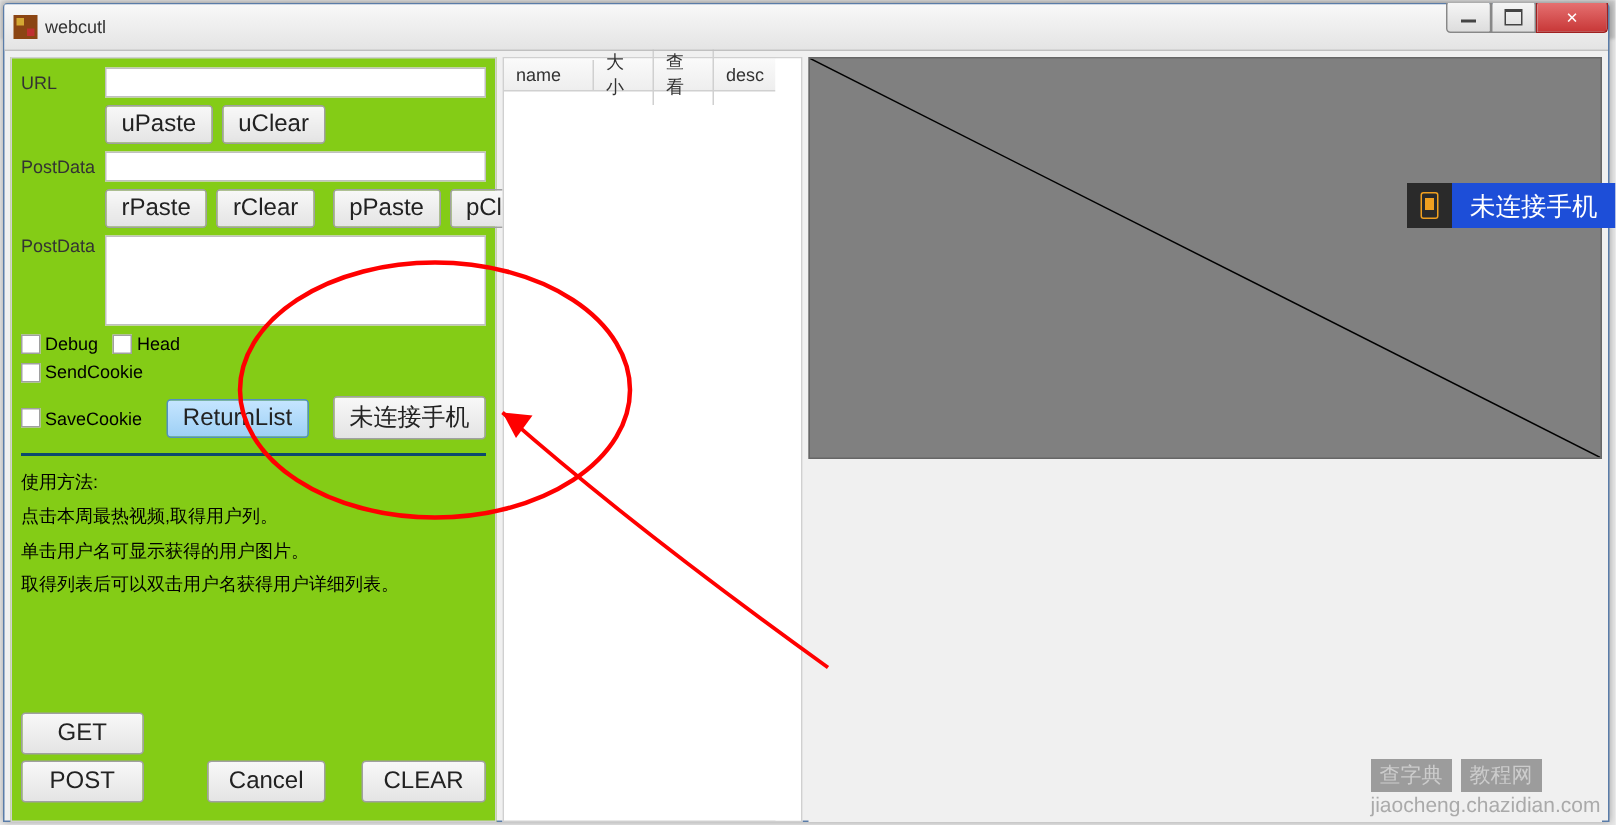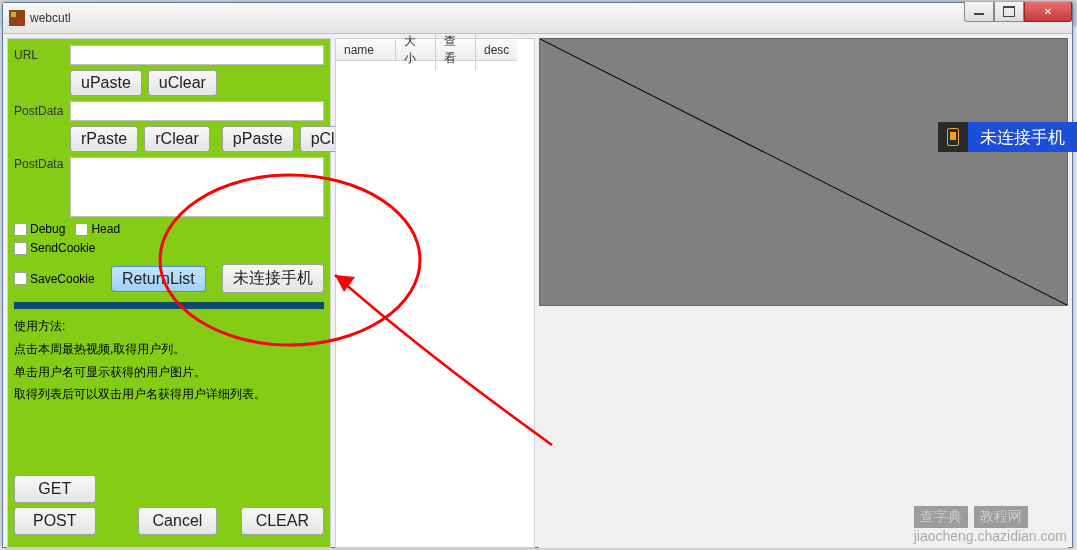--- a/index.html
+++ b/index.html
@@ -186,21 +186,21 @@
       background: #fff;
       cursor: pointer;
     }
     .mid-btn-row {
       display: flex;
       justify-content: space-between;
       align-items: center;
       padding: 4px 0;
     }
     .help-text {
-      border-top: 7px solid #0c4a6e;
+      border-top: 2px solid #0c4a6e;
       padding-top: 6px;
       color: #000;
       line-height: 1.9;
       flex: 1;
     }
     .bottom-btns {
       display: flex;
       gap: 6px;
       align-items: flex-end;
       padding: 6px 0;

